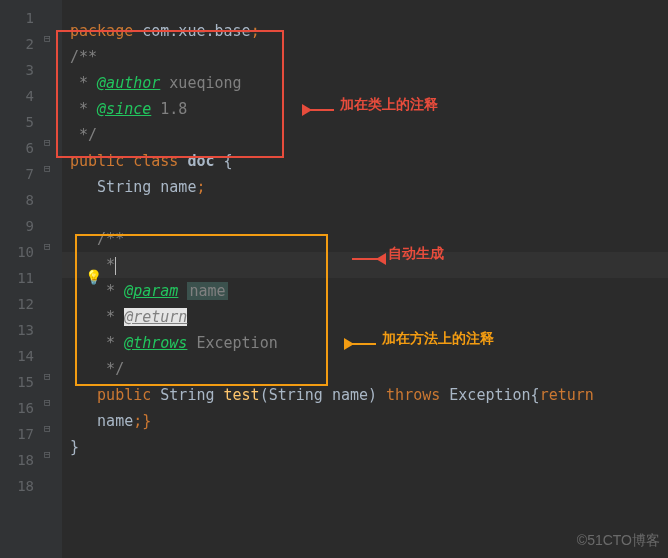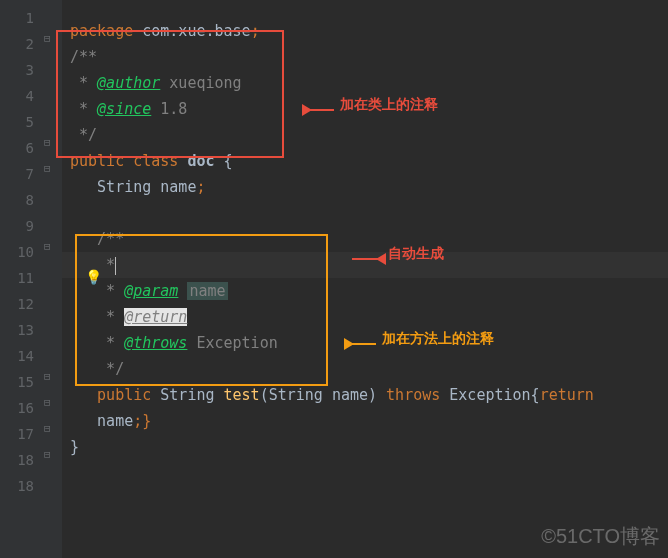--- a/index.html
+++ b/index.html
@@ -167,21 +167,21 @@
       left: 85px;
       top: 269px;
       font-size: 14px;
     }
     .watermark {
       position: absolute;
       right: 8px;
       bottom: 8px;
       color: rgba(200,200,200,0.4);
       font-family: sans-serif;
-      font-size: 20px;
+      font-size: 14px;
     }
   </style>
 </head>
 <body>
 
 <div class="editor">
   <div class="gutter">
     <div class="gutter-line">1</div>
     <div class="gutter-line">2</div>
     <div class="gutter-line">3</div>

